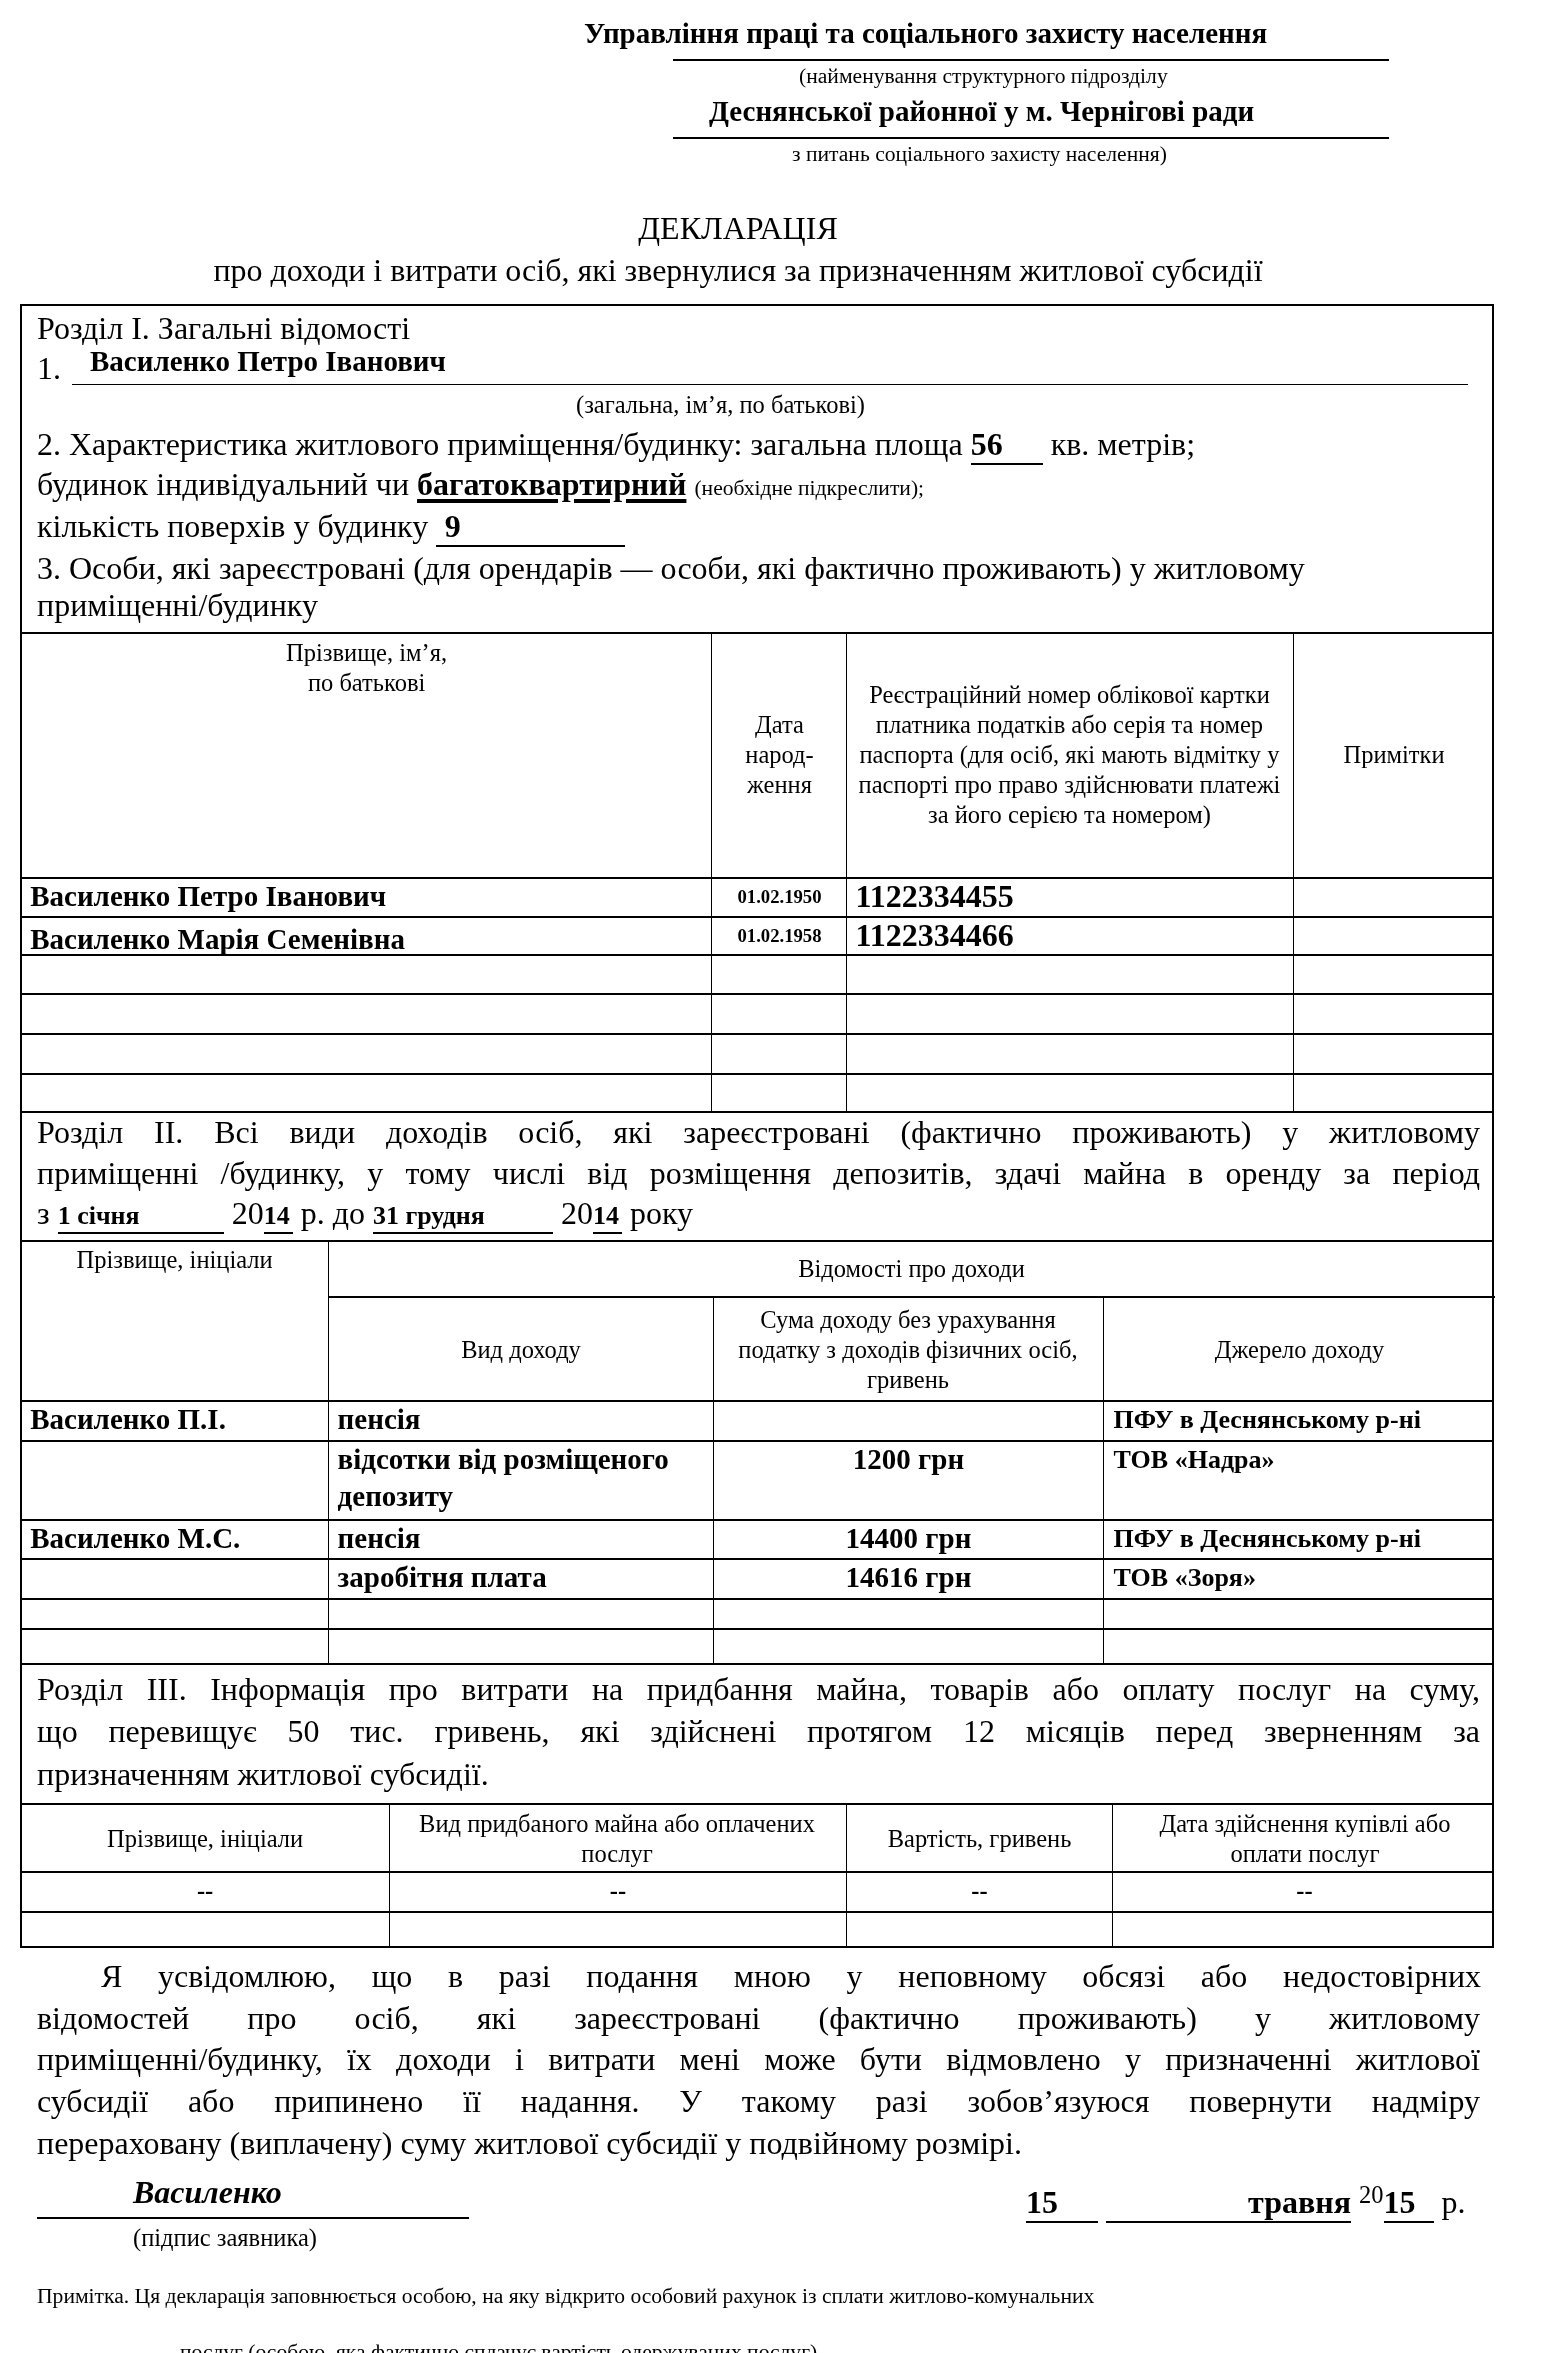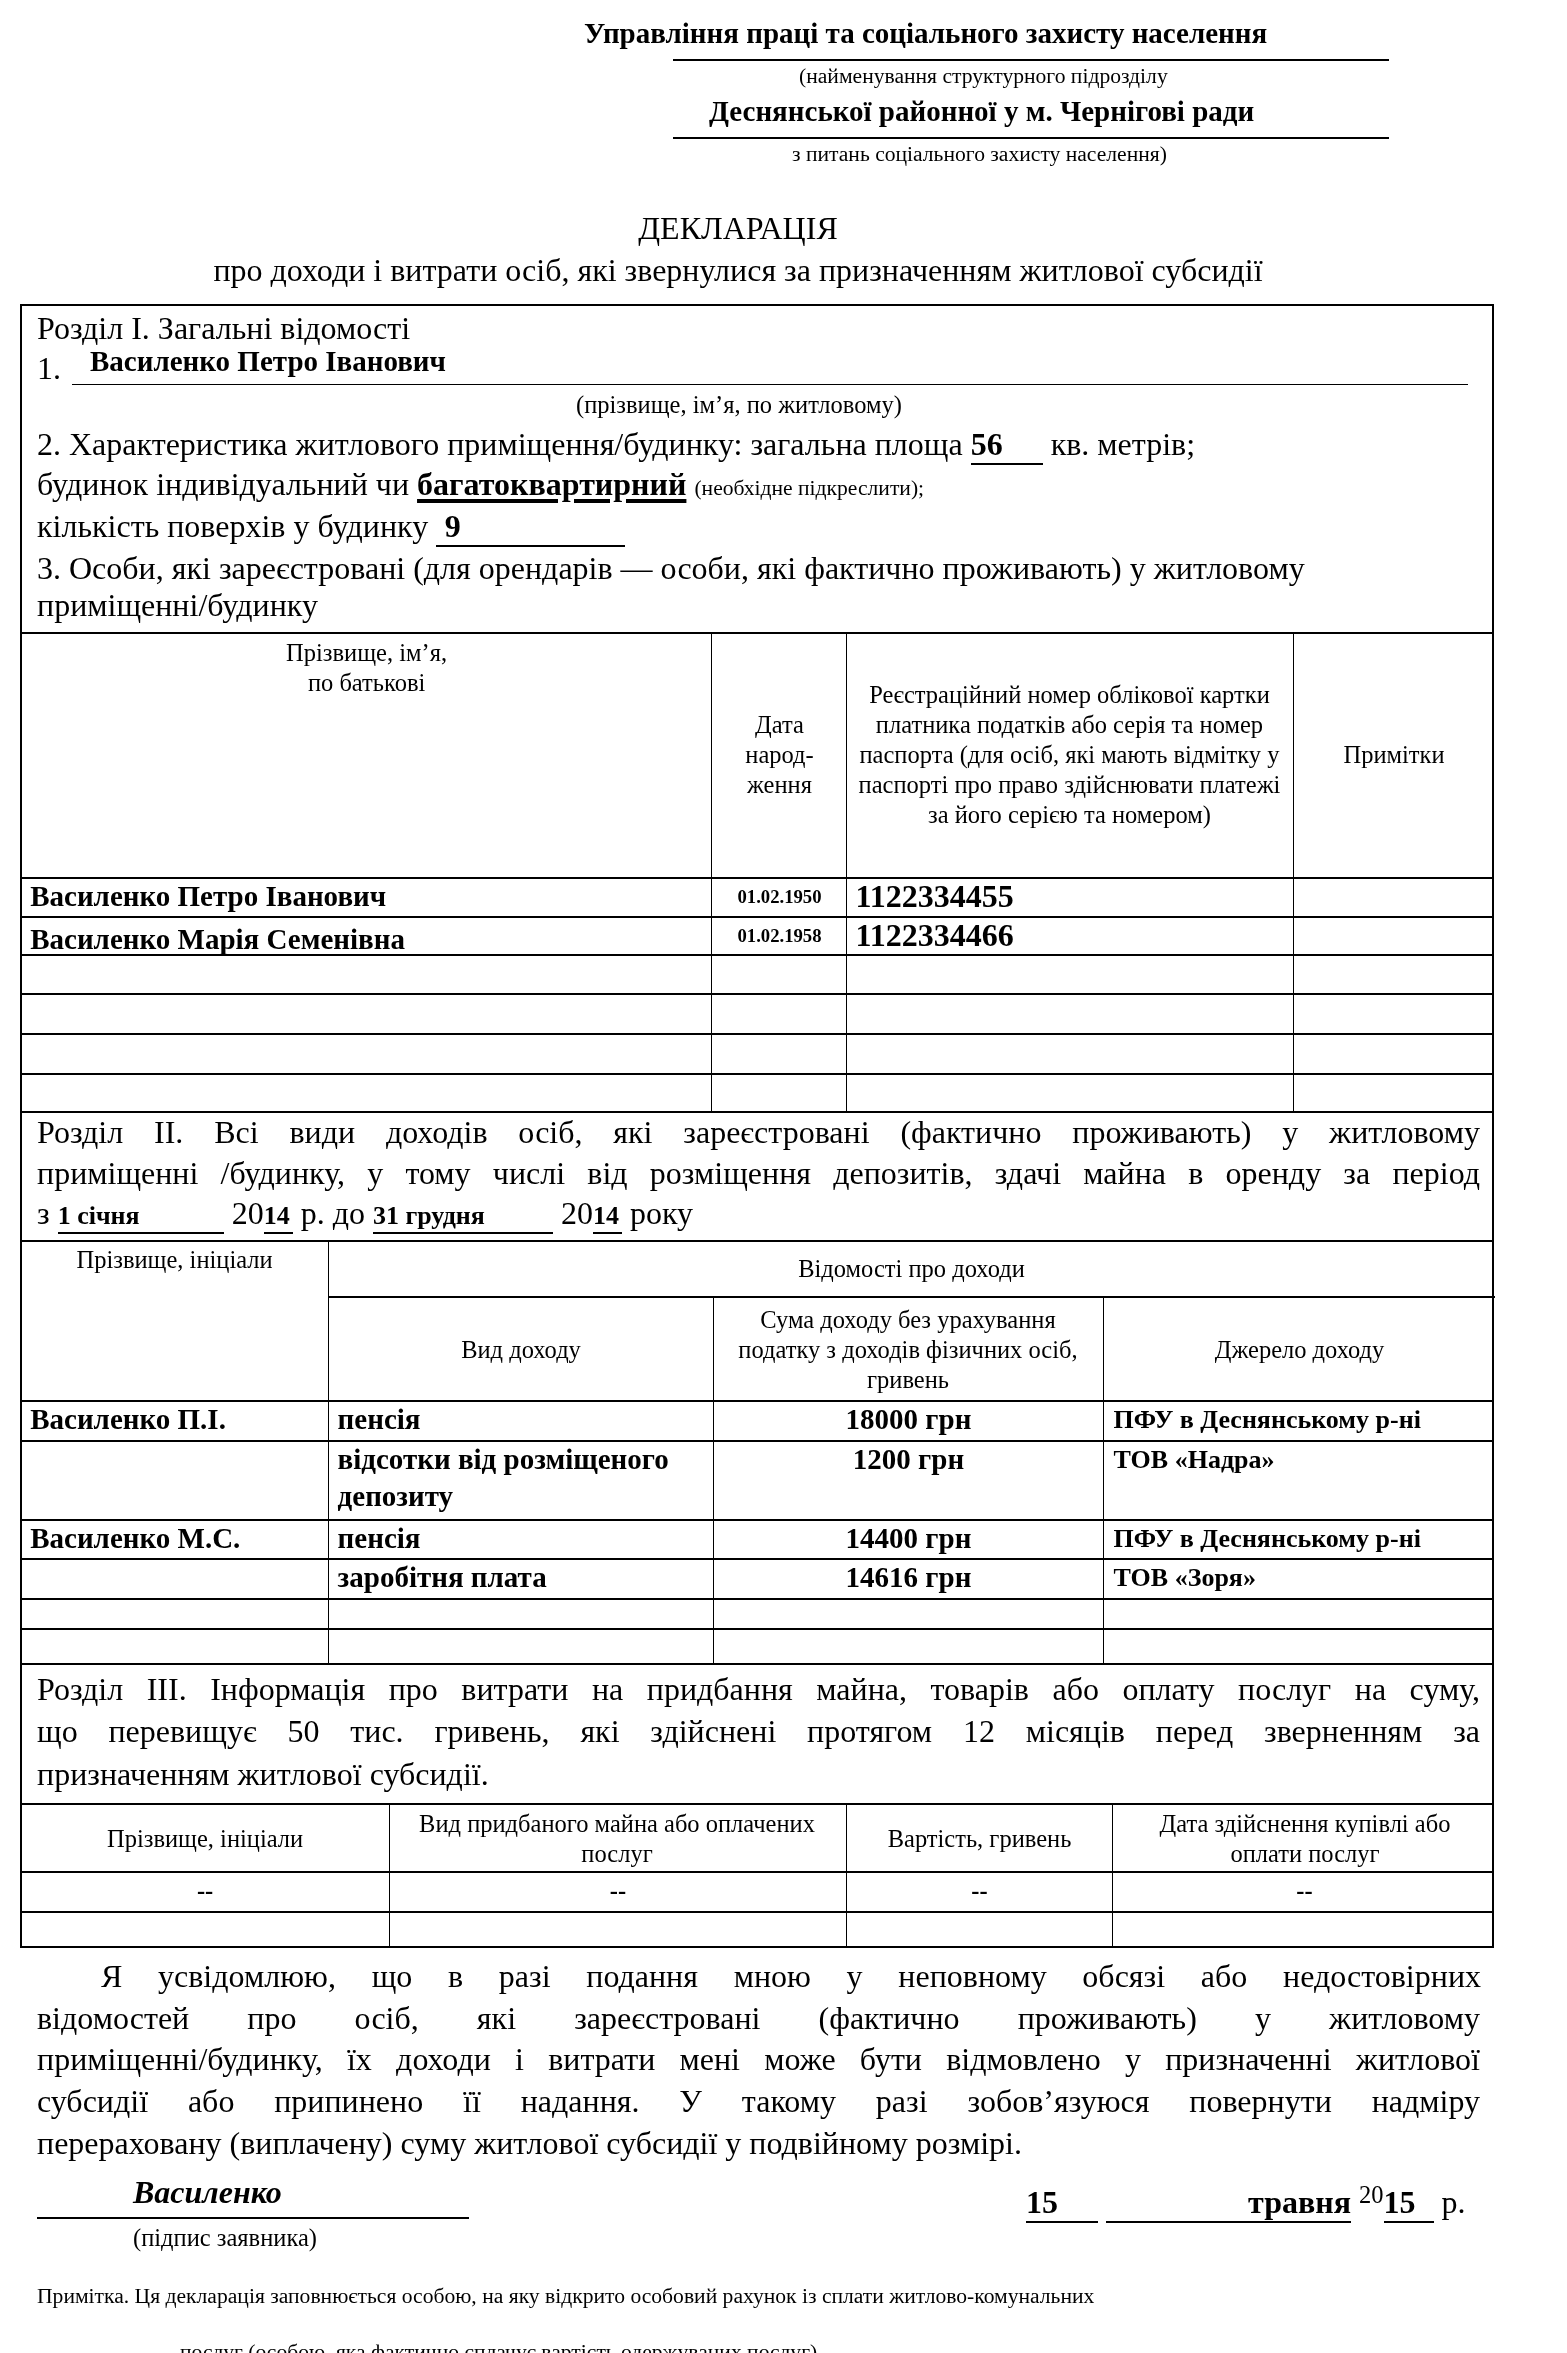--- a/index.html
+++ b/index.html
@@ -36,21 +36,21 @@
 
 <div class="abs f44" style="left:0;width:1476px;top:210px;text-align:center;">ДЕКЛАРАЦІЯ</div>
 <div class="abs f44" style="left:0;width:1476px;top:252px;text-align:center;">про доходи і витрати осіб, які звернулися за призначенням житлової субсидії</div>
 
 <div class="frame"></div>
 
 <div class="abs f44" style="left:37px;top:310px;">Розділ I. Загальні відомості</div>
 <div class="abs f44" style="left:37px;top:350px;">1.</div>
 <div class="abs f40 b" style="left:90px;top:344px;">Василенко Петро Іванович</div>
 <div class="hl thin" style="left:72px;top:384px;width:1396px;"></div>
-<div class="abs f34" style="left:576px;top:390px;">(прізвище, ім’я, по житловому)</div>
+<div class="abs f34" style="left:576px;top:390px;">(загальна, ім’я, по батькові)</div>
 
 <div class="abs f44" style="left:37px;top:426px;">
   <span>2. Характеристика житлового приміщення/будинку: загальна площа</span>
   <span class="u b" style="min-width:72px;">56</span>
   <span>кв. метрів;</span>
 </div>
 <div class="abs f44" style="left:37px;top:466px;">
   <span>будинок індивідуальний чи</span>
   <span class="b ul-bold">багатоквартирний</span>
   <span class="f30">(необхідне підкреслити);</span>
@@ -143,21 +143,20 @@
 <div class="cell f34" style="left:329px;top:1241px;width:1165px;height:55px;">Відомості про доходи</div>
 <div class="cell f34" style="left:329px;top:1299px;width:384px;height:101px;">Вид доходу</div>
 <div class="cell f34" style="left:720px;top:1299px;width:376px;height:101px;">Сума доходу без урахування податку з доходів фізичних осіб, гривень</div>
 <div class="cell f34" style="left:1105px;top:1299px;width:389px;height:101px;">Джерело доходу</div>
 
 <div id="income-rows">
     <div class="hl" style="left:20px;top:1400px;width:1474px;border-top-width:2.9px;"></div>
     <div style="position:absolute;left:0;top:1400px;width:1567px;height:40px;">
       <div class="cell left top b f40" style="left:21.6px;top:1.4px;width:306px;height:40px;line-height:37px;">Василенко П.І.</div>
       <div class="cell left top b f40" style="left:329px;top:1.4px;width:384px;height:40px;line-height:37px;">пенсія</div>
-      <div class="cell top b f40" style="left:714px;top:1.4px;width:389px;height:40px;line-height:37px;">18000 грн</div>
       <div class="cell left top b f36" style="left:1105px;top:1.4px;width:389px;height:40px;line-height:37px;">ПФУ в Деснянському р-ні</div>
     </div>
     <div class="hl" style="left:20px;top:1440px;width:1474px;border-top-width:2.9px;"></div>
     <div style="position:absolute;left:0;top:1440px;width:1567px;height:79px;padding-left:11px;">
       <div class="cell left top b f40" style="left:21.6px;top:1.4px;width:306px;height:79px;line-height:37px;"></div>
       <div class="cell left top b f40" style="left:329px;top:1.4px;width:384px;height:79px;line-height:37px;">відсотки від розміщеного депозиту</div>
       <div class="cell top b f40" style="left:714px;top:1.4px;width:389px;height:79px;line-height:37px;">1200 грн</div>
       <div class="cell left top b f36" style="left:1105px;top:1.4px;width:389px;height:79px;line-height:37px;">ТОВ «Надра»</div>
     </div>
     <div class="hl" style="left:20px;top:1519px;width:1474px;border-top-width:2.9px;"></div>

